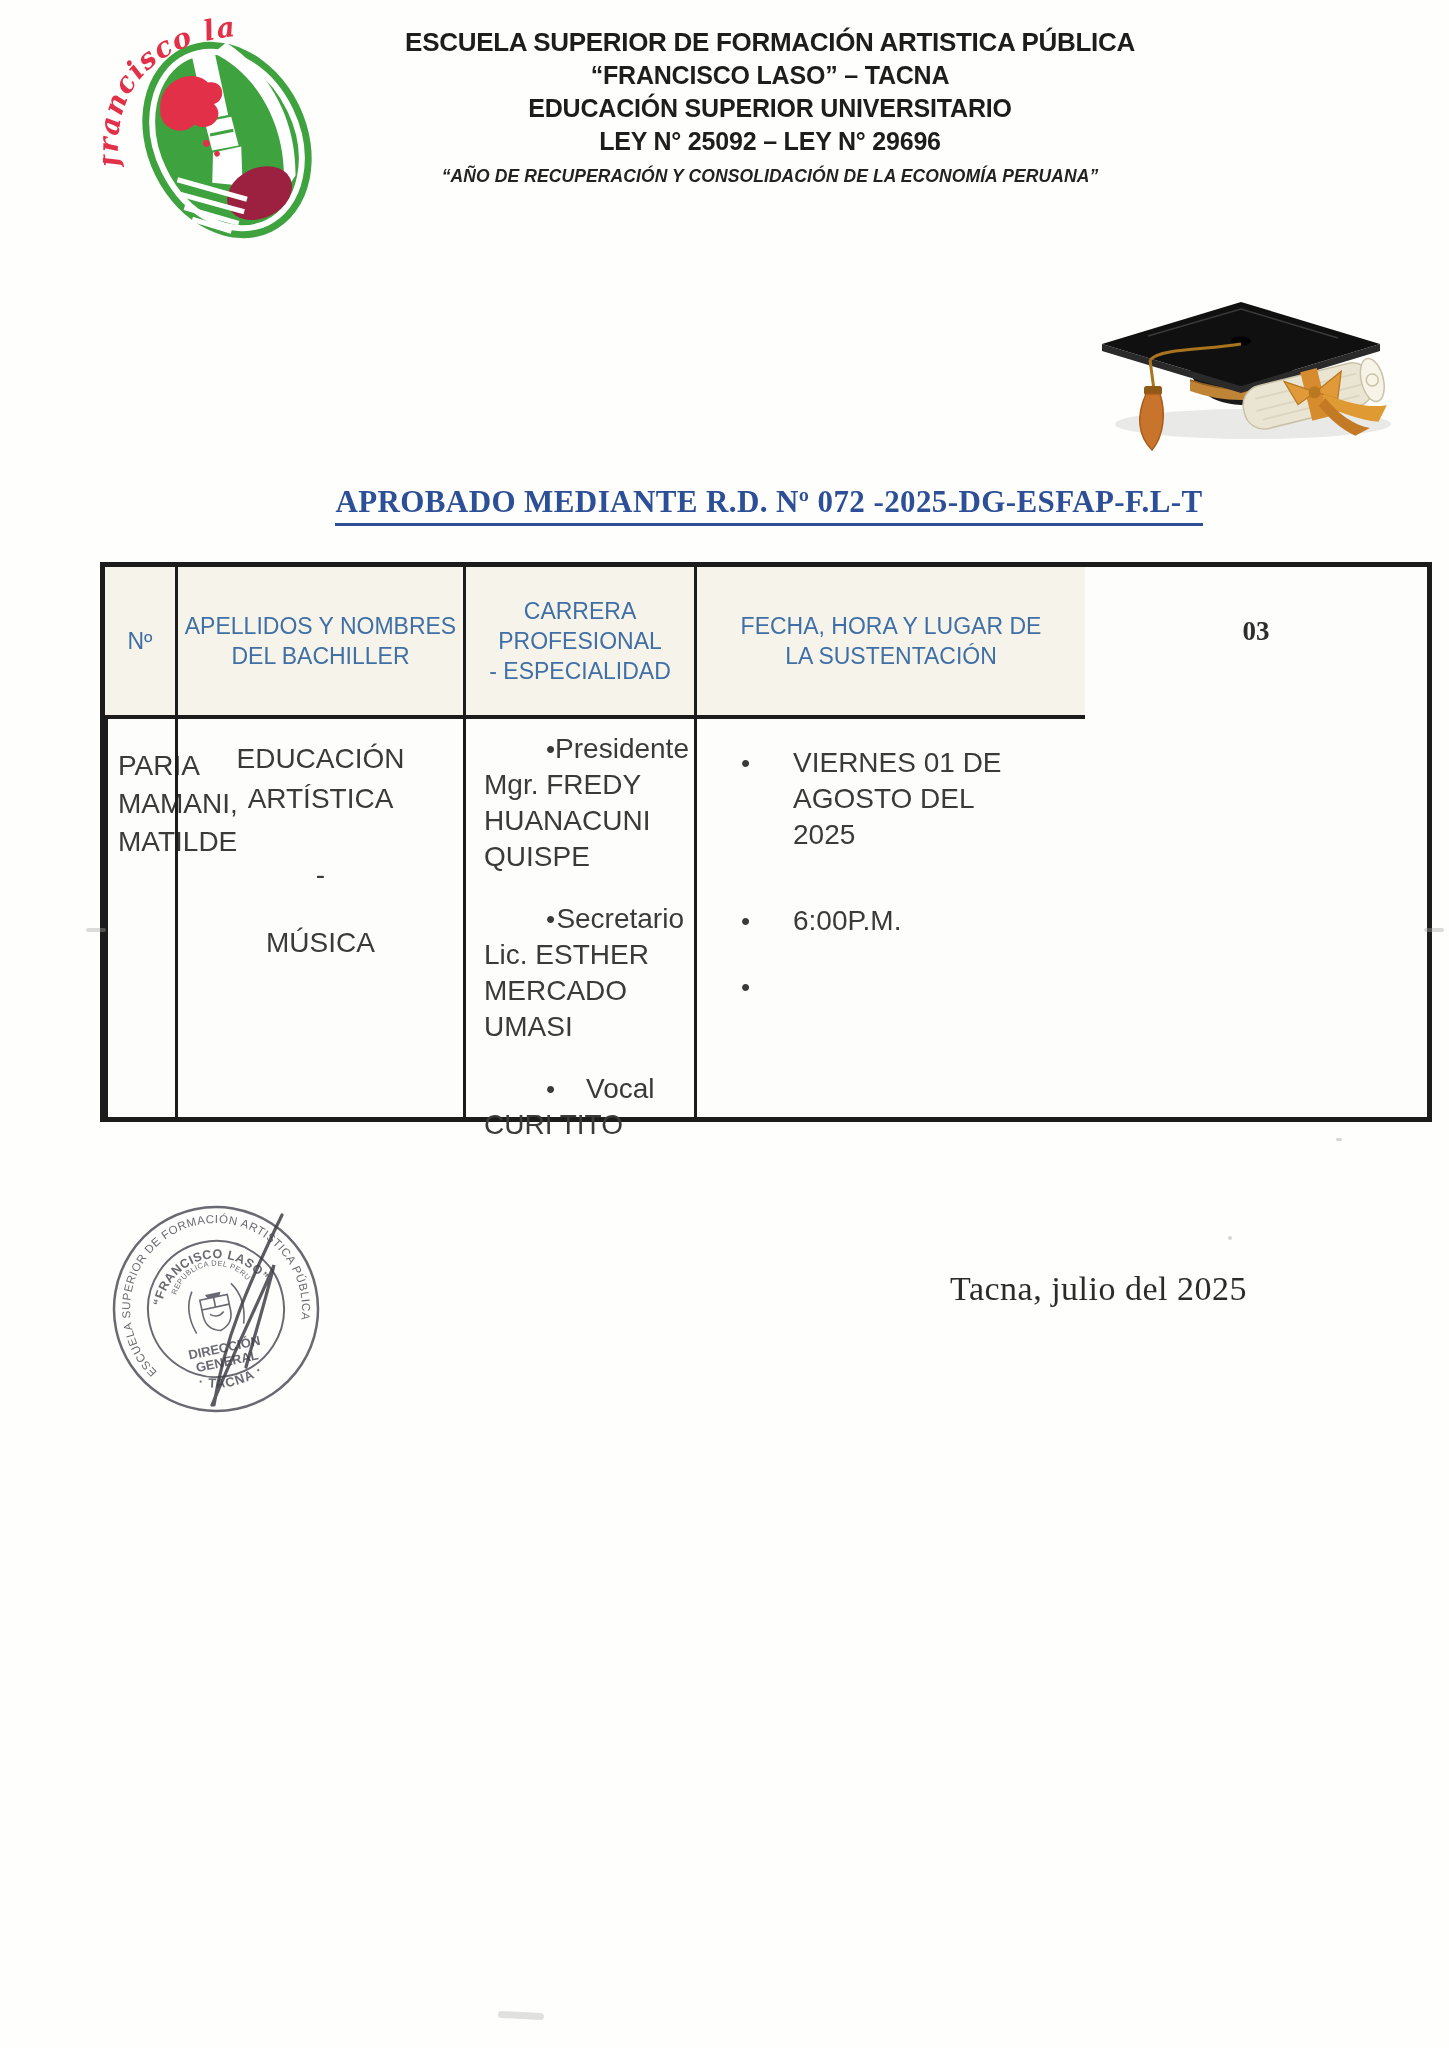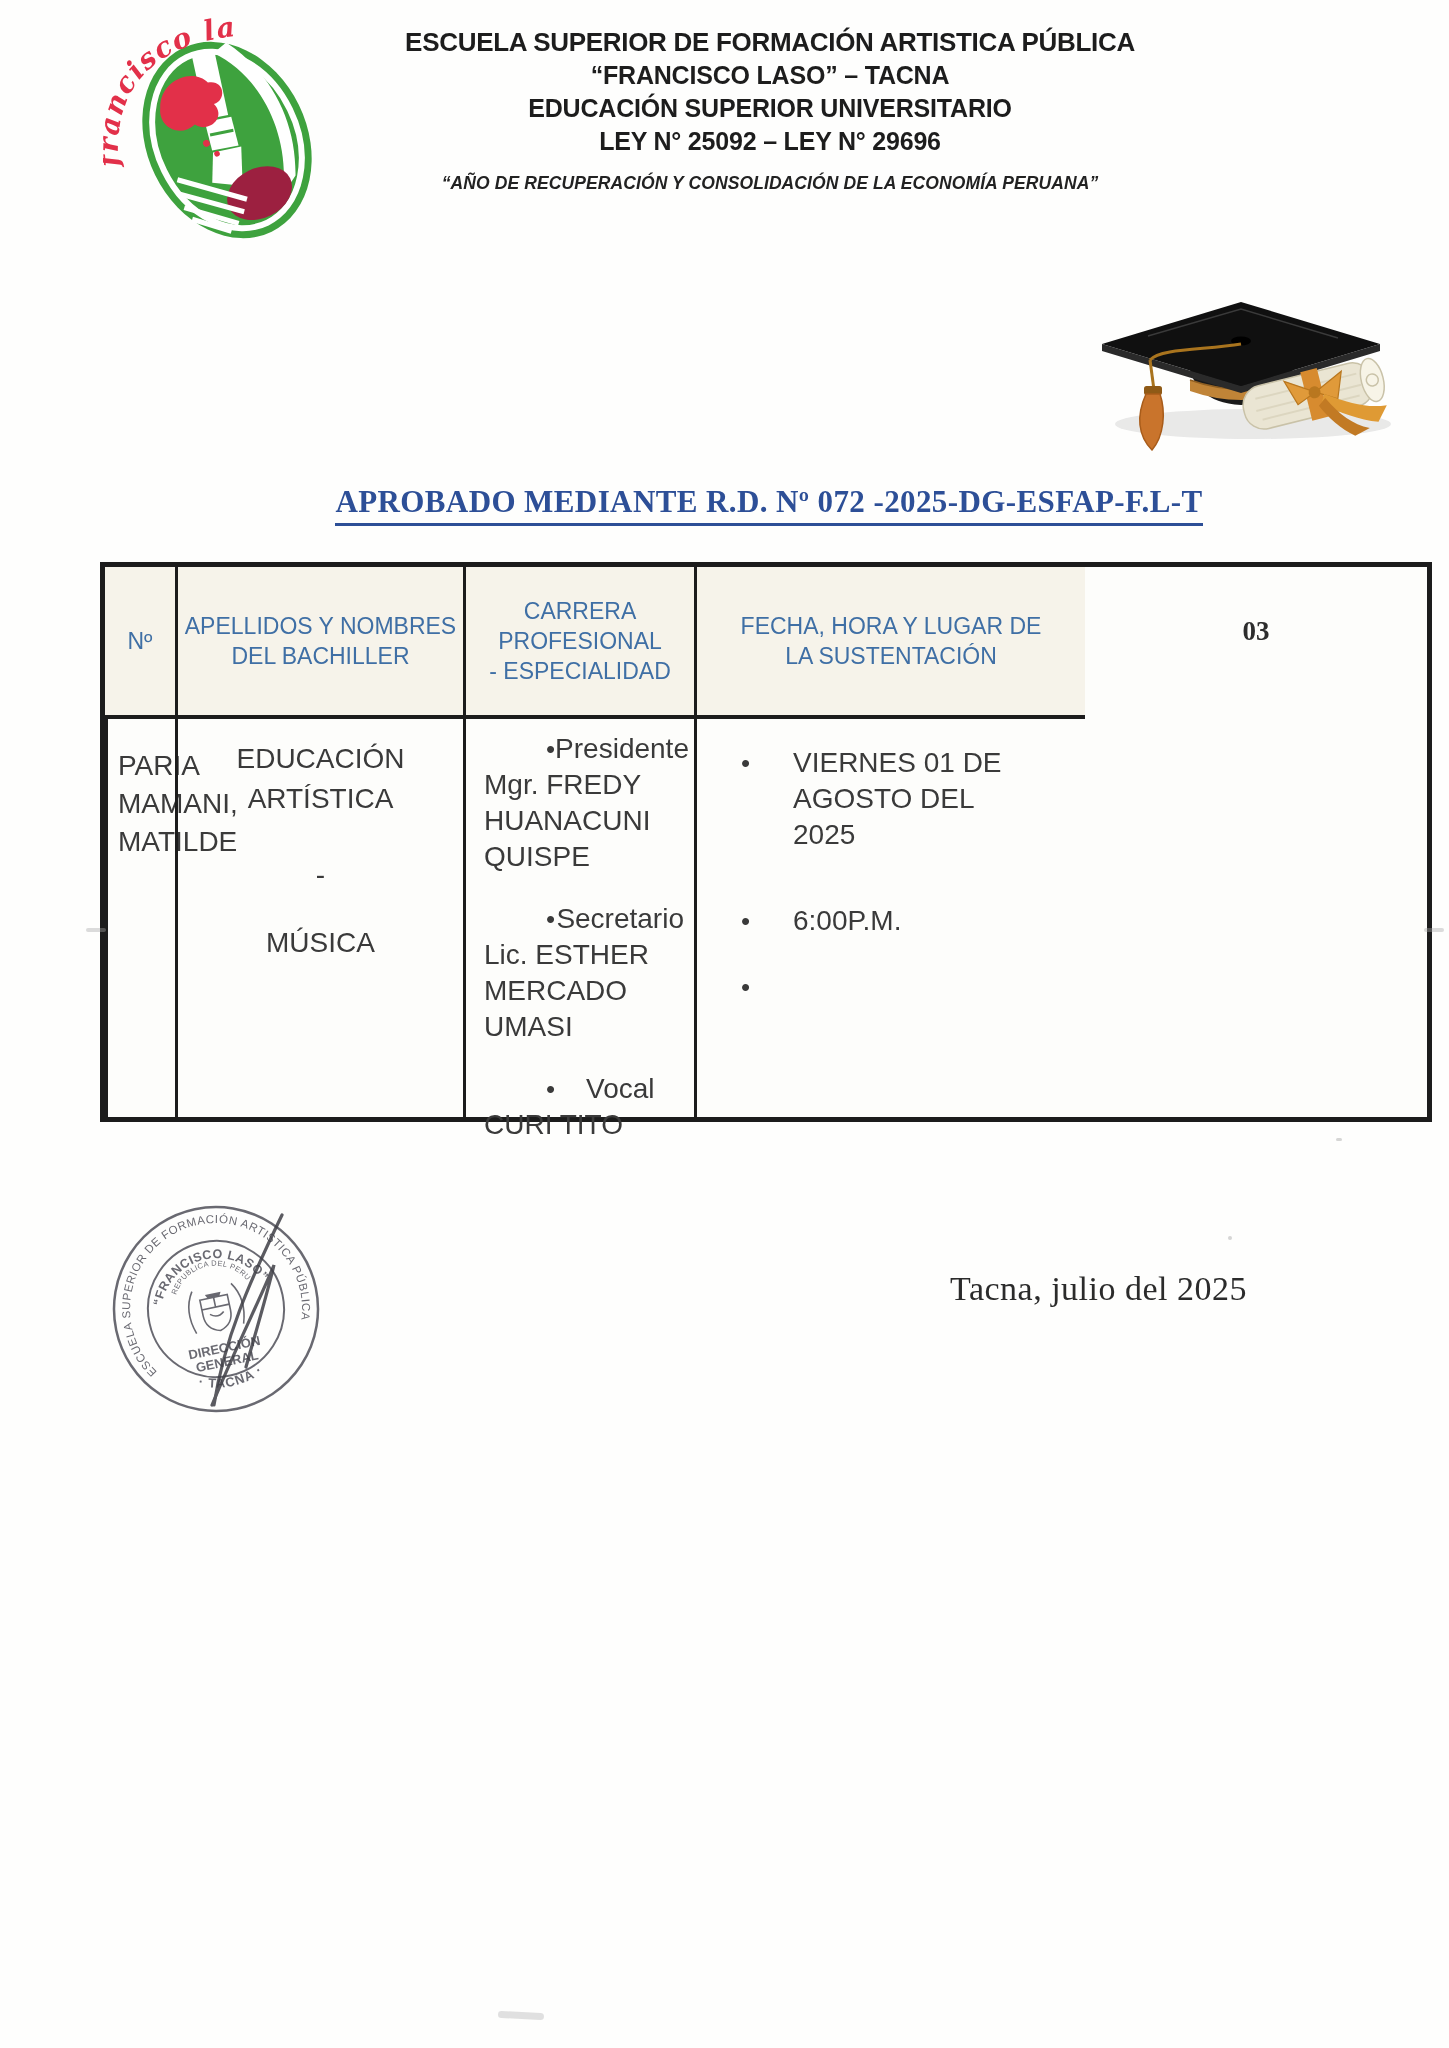--- a/index.html
+++ b/index.html
@@ -8,21 +8,21 @@
     background:#fefefd;overflow:hidden;
     font-family:"Liberation Sans", sans-serif;
     -webkit-font-smoothing:antialiased;
   }
   .abs{position:absolute;}
 
   
   .letterhead{left:340px;top:26px;width:860px;text-align:center;color:#1d1d1d;}
   .lh-line1{font-size:26px;font-weight:bold;letter-spacing:-0.3px;line-height:33px;}
   .lh-line{font-size:25px;font-weight:bold;letter-spacing:-0.2px;line-height:33px;}
-  .lh-motto{font-size:17.5px;font-weight:bold;font-style:italic;line-height:30px;margin-top:10px;letter-spacing:0.1px;color:#222;}
+  .lh-motto{font-size:17.5px;font-weight:bold;font-style:italic;line-height:30px;margin-top:3px;letter-spacing:0.1px;color:#222;}
 
   
   .logo{left:103px;top:14px;width:232px;height:238px;}
 
   
   .capart{left:1088px;top:264px;width:312px;height:192px;}
 
   
   .title-wrap{left:160px;top:484px;width:1210px;text-align:center;}
   .title-text{

